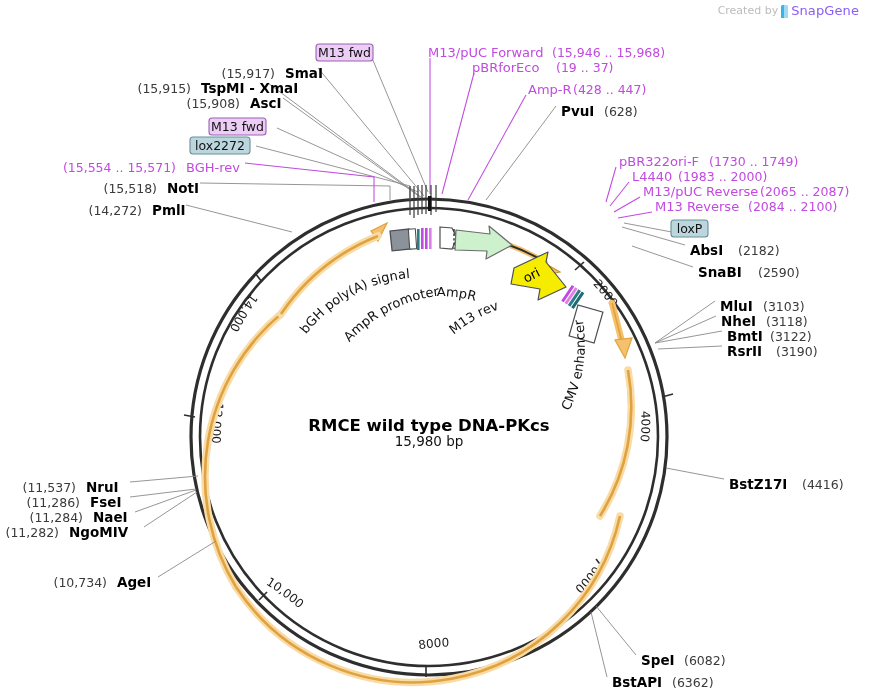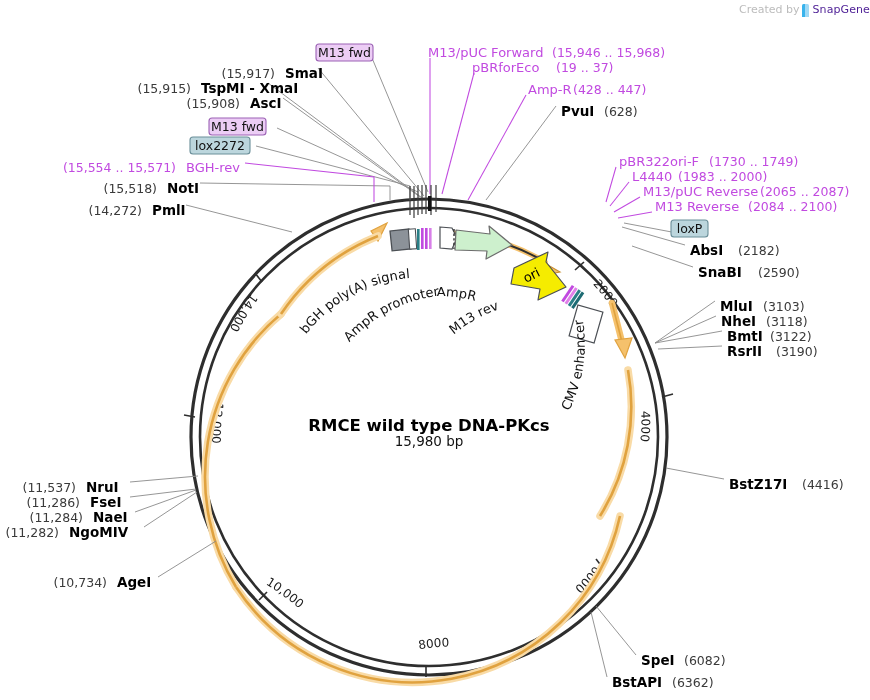--- a/index.html
+++ b/index.html
@@ -6,26 +6,26 @@
   body{
     width:870px;height:700px;background:#ffffff;overflow:hidden;
     font-family:"DejaVu Sans","Liberation Sans",sans-serif;
     -webkit-font-smoothing:antialiased;
   }
   #stage{position:relative;width:870px;height:700px;}
   svg#map{position:absolute;left:0;top:0;width:870px;height:700px;}
 
   
   #credit{
-    position:absolute;right:0;top:3px;
+    position:absolute;right:11px;top:3px;
     display:flex;align-items:center;gap:3px;
     font-size:11px;color:#bcbcbc;
     font-family:"DejaVu Sans","Liberation Sans",sans-serif;
   }
-  #credit .sg{color:#4c1d95;font-size:11px;letter-spacing:.1px;}
+  #credit .sg{color:#8b5cf6;font-size:13px;letter-spacing:.1px;}
   #credit .flag{
     display:inline-block;width:7px;height:13px;
     background:linear-gradient(to right,#39b3ec 0 50%,#9fd9f5 50% 100%);
     border-radius:1.5px 1.5px 0 0;position:relative;top:1px;
   }
 
   
   .enz        {font-family:"DejaVu Sans","Liberation Sans",sans-serif;font-size:13.5px;font-weight:bold;fill:#000;}
   .enzpos     {font-family:"DejaVu Sans","Liberation Sans",sans-serif;font-size:12.5px;fill:#3a3a3a;}
   .prim       {font-family:"DejaVu Sans","Liberation Sans",sans-serif;font-size:13px;fill:#c14ae0;}

